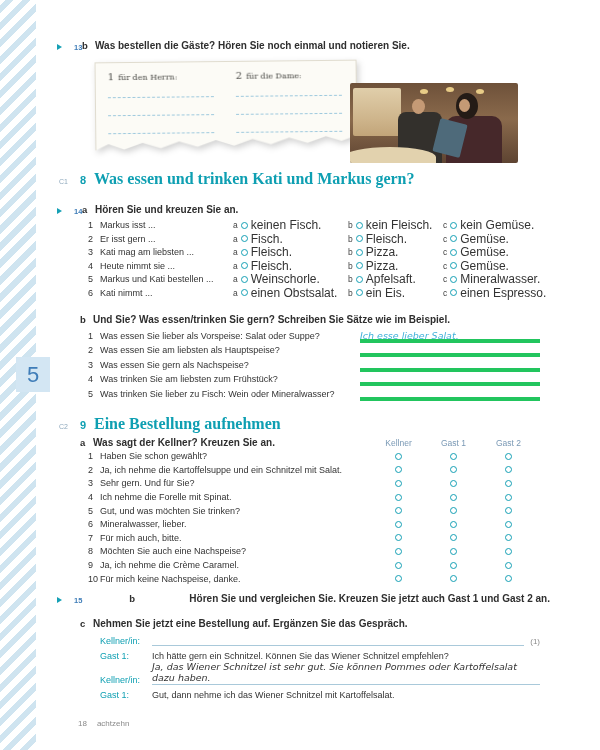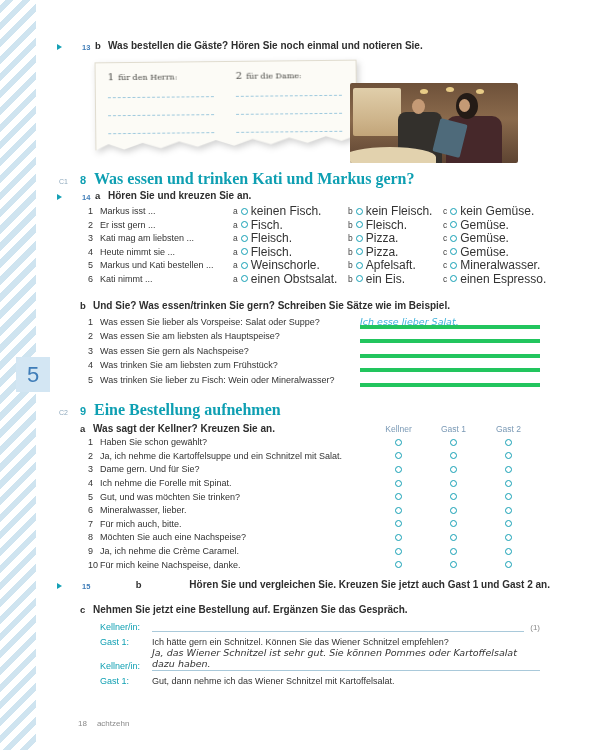--- a/index.html
+++ b/index.html
@@ -15,21 +15,21 @@
   
   .page-tab { position:absolute; left:16px; top:357px; width:34px; height:35px;
     background:#d3e6f3; color:#3f7db8; font-size:22px; display:flex;
     align-items:center; justify-content:center; }
 
   .content { position:absolute; left:57px; top:0; width:493px; padding-top:40px; }
 
   
   .act { display:flex; align-items:baseline; }
   .act.no-track { padding-left:23px; }
-  .marker { width:38px; flex:none; display:inline-flex; align-items:center; gap:20px; position:relative; top:1px; }
+  .marker { width:25px; flex:none; display:inline-flex; align-items:center; gap:12px; position:relative; top:1px; }
   .tri { width:0; height:0; border-left:5px solid #15a0b5; border-top:3.5px solid transparent; border-bottom:3.5px solid transparent; display:inline-block; }
   .track { color:#3f7db8; font-size:7.5px; font-weight:bold; }
   .letter { width:13px; flex:none; font-weight:bold; font-size:9.5px; color:#2e2e2e; }
   .act-title { font-weight:bold; font-size:10px; color:#2e2e2e; }
 
   
   .media { position:relative; height:112px; margin-top:4px; }
   .notepad-wrap { position:absolute; left:38px; top:6px; transform:rotate(-0.6deg);
     filter:drop-shadow(2px 3px 3px rgba(0,0,0,0.18)); }
   .notepad { position:relative; width:262px; height:92px; background:#fcfbf6; border:1px solid #e0dccf;
@@ -93,21 +93,21 @@
   .drow { display:flex; align-items:flex-end; min-height:15px; font-size:9px; }
   .speaker { width:52px; flex:none; color:#0e9fb2; font-size:9px; }
   .dtext { color:#333; }
   .dline { flex:1; border-bottom:1px solid #a9c9da; height:11px; margin:0 6px 0 0; }
   .dmarker { color:#8a8a8a; font-size:8px; flex:none; }
   .underlined { flex:1; border-bottom:1px solid #a9c9da; padding-bottom:1px; }
 
   .footer { position:absolute; left:78px; top:719px; font-size:8px; color:#8a8a8a; display:flex; gap:10px; }
 
   .mt-sec8 { margin-top:3px; }
-  .mt-act { margin-top:2px; }
+  .mt-act { margin-top:16px; }
   .mt-b8 { margin-top:15px; }
   .mt-sec9 { margin-top:14px; }
   .mt-b15 { margin-top:8px;justify-content:space-between; }
   .mt-c { margin-top:14px; }
 </style>
 </head>
 <body>
 
 <div class="page">
   <div class="stripes"></div>
@@ -354,21 +354,21 @@
           </span>
         <span class="ccell">
             <span class="radio"></span>
           </span>
         <span class="ccell">
             <span class="radio"></span>
           </span>
       </div>
       <div class="s9row">
         <span class="qnum">3</span>
-        <span class="s9text">Dame gern. Und für Sie?</span>
+        <span class="s9text">Sehr gern. Und für Sie?</span>
         <span class="ccell">
             <span class="radio"></span>
           </span>
         <span class="ccell">
             <span class="radio"></span>
           </span>
         <span class="ccell">
             <span class="radio"></span>
           </span>
       </div>

